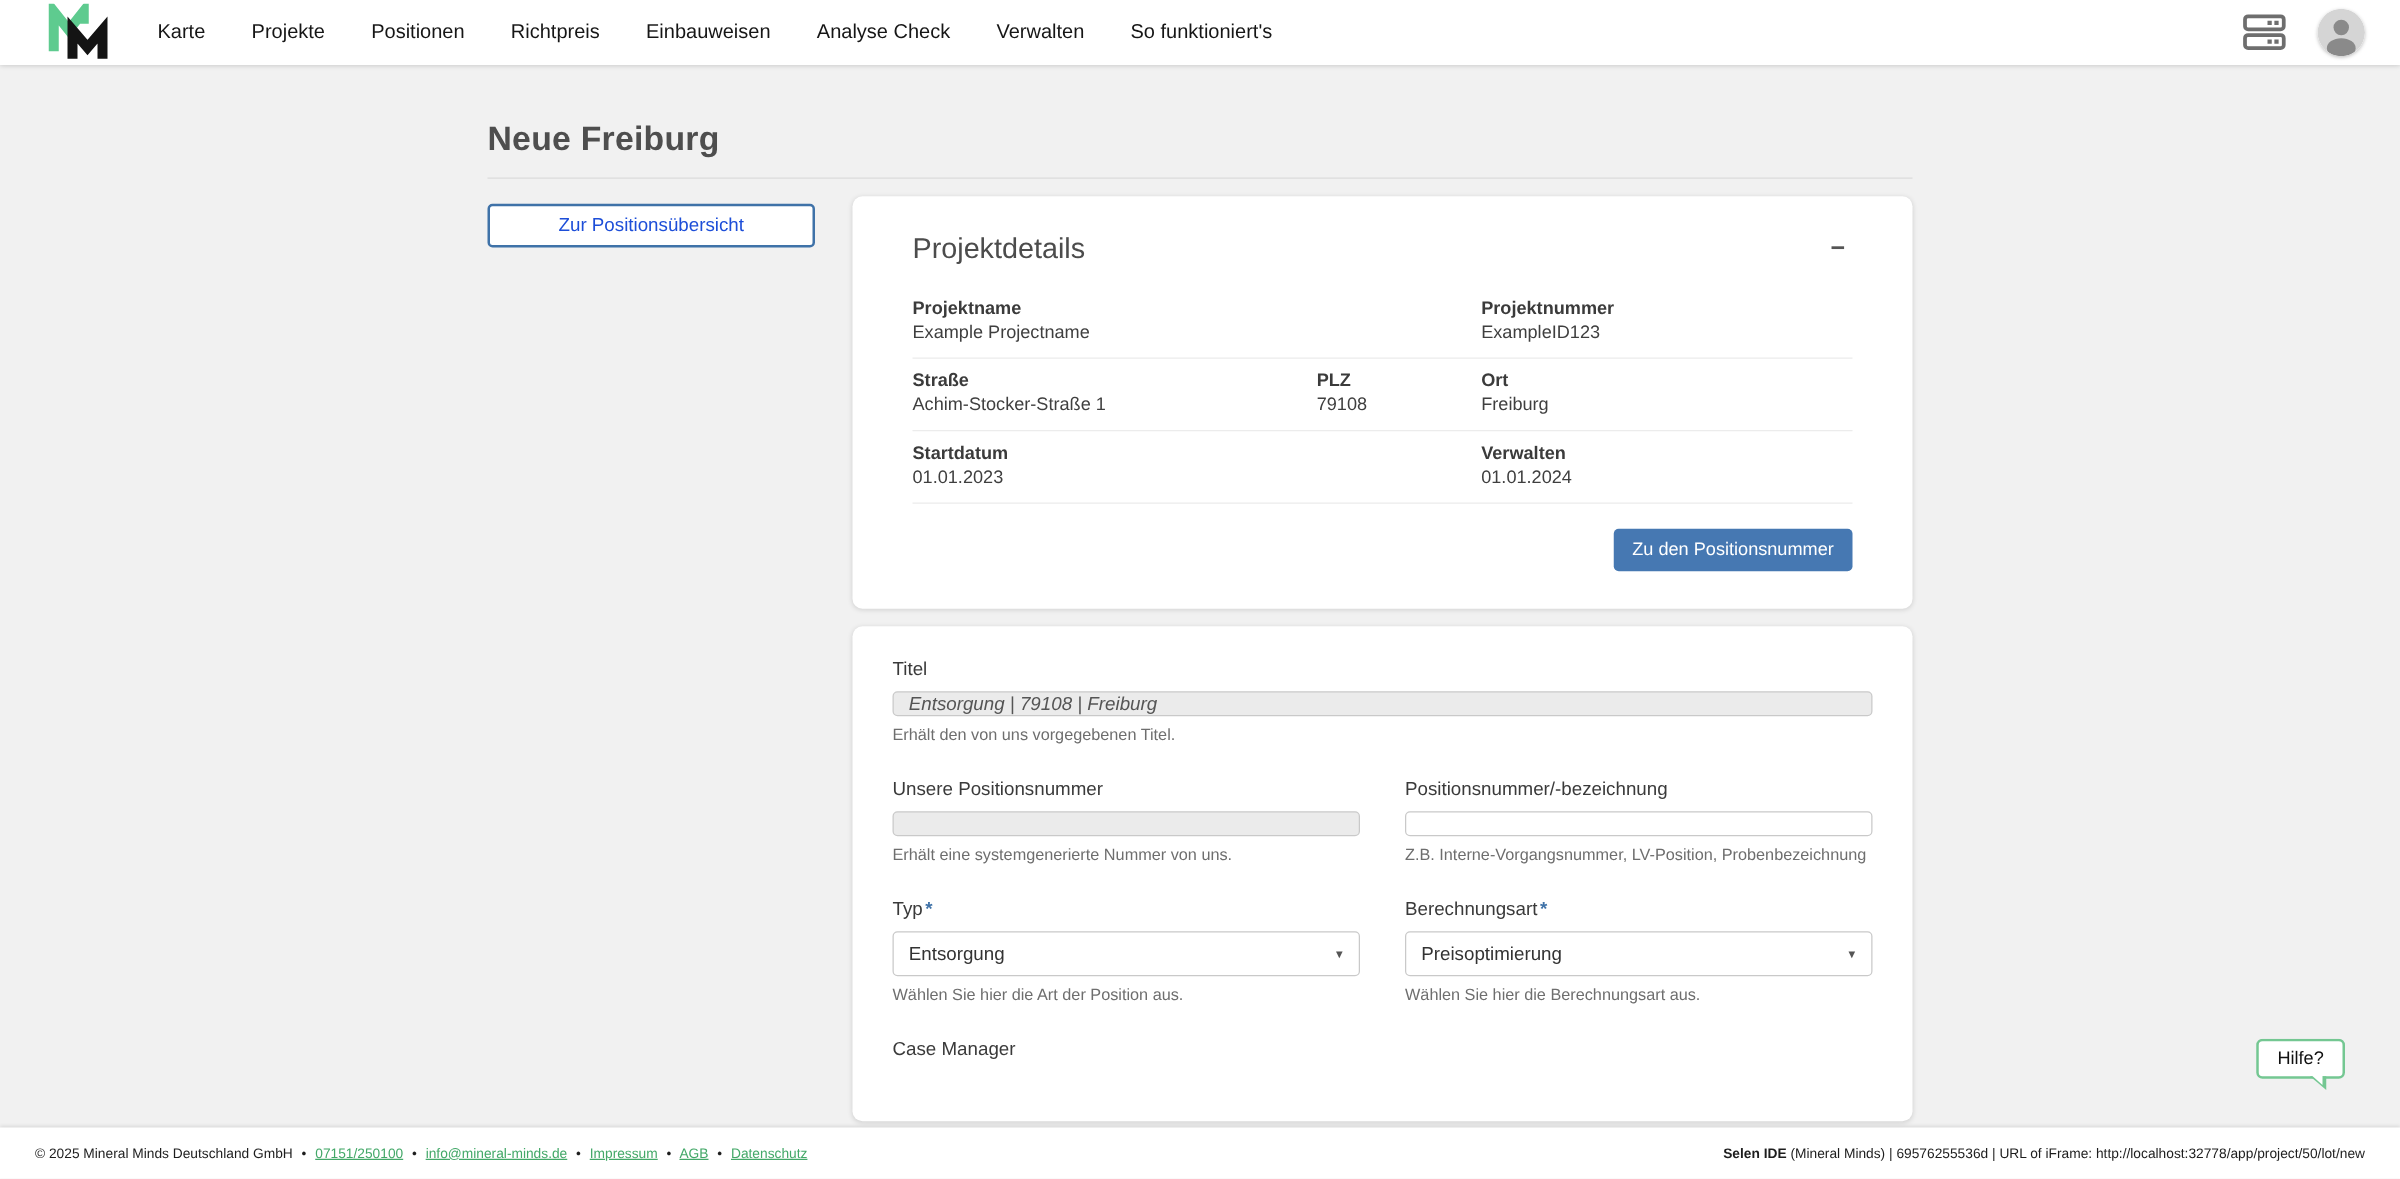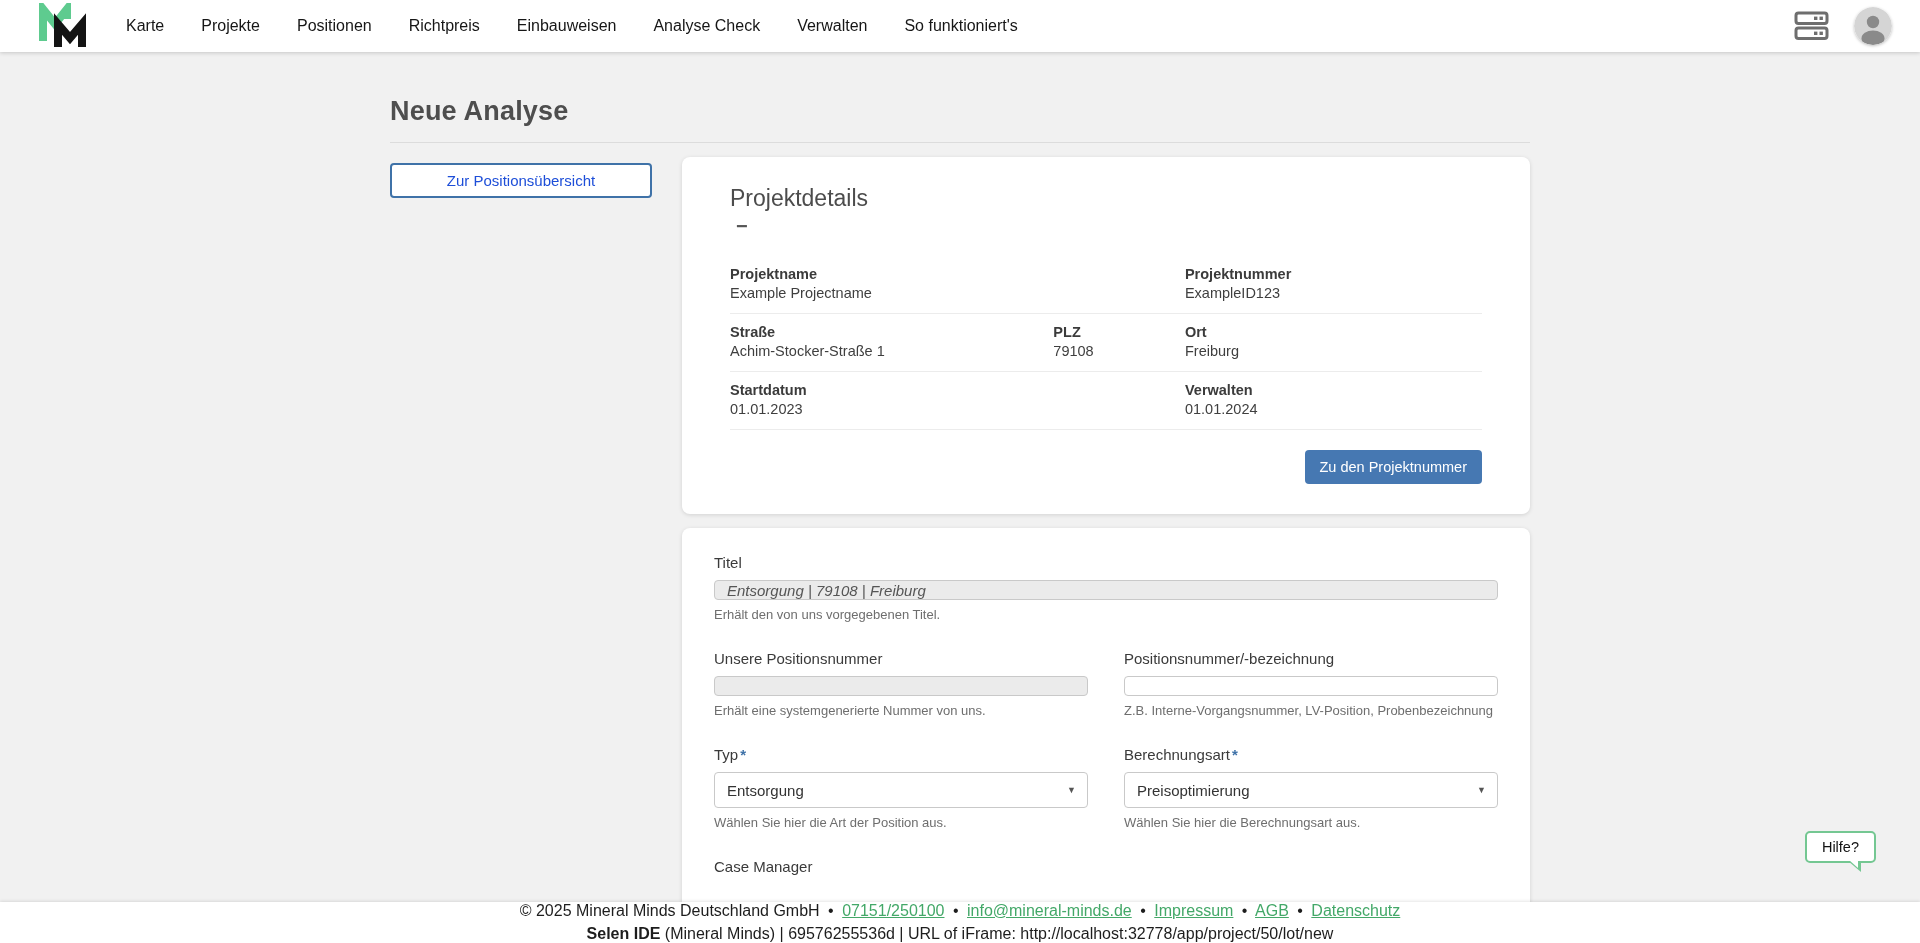--- a/index.html
+++ b/index.html
@@ -24,21 +24,21 @@
   .content-row { display:flex; gap:30px; margin-top:14px; }
   .left-col { width:262px; flex:none; padding-top:6px; }
   .right-col { flex:1; min-width:0; }
 
   .btn-outline { display:block; width:100%; background:#fff; border:2px solid #3f72a8;
     color:#1d4ed8; font-size:15px; font-family:inherit; padding:7px 10px; border-radius:4px;
     cursor:pointer; text-align:center; }
 
   .card { background:#fff; border-radius:8px; box-shadow:0 1px 4px rgba(0,0,0,.13); }
   .card-project { padding:28px 48px 30px; }
-  .card-header { display:flex; align-items:flex-start; justify-content:space-between;flex-direction:column; }
+  .card-header { display:flex; align-items:flex-start; justify-content:space-between; }
   .card-title { font-size:23px; font-weight:400; color:#4c4c4c; }
   .collapse-btn { border:none; background:none; font-size:20px; font-weight:700; color:#555;
     cursor:pointer; line-height:1; padding:4px 6px; }
 
   .details { margin-top:16px; }
   .d-row { display:grid; grid-template-columns:43% 17.5% 1fr; padding:10px 0 12px;
     border-bottom:1px solid #ececec; }
   .cell .lbl { font-size:14.5px; font-weight:700; color:#3b3b3b; }
   .cell .val { font-size:14.5px; color:#3f3f3f; margin-top:3px; }
   .span2 { grid-column:1 / 3; }
@@ -56,21 +56,21 @@
   .two-col { display:grid; grid-template-columns:1fr 1fr; column-gap:36px; margin-top:28px; }
   .sel { position:relative; height:36px; border:1px solid #c9c9c9; border-radius:4px;
     background:#fff; display:flex; align-items:center; padding:0 30px 0 12px;
     font-size:15px; color:#333; cursor:pointer; }
   .sel .caret { position:absolute; right:11px; top:12px; font-size:9px; color:#555; }
   .cm-field { margin-top:28px; width:calc(50% - 18px); }
 
   
   .footer { position:fixed; left:0; bottom:0; z-index:30; width:100%; height:41px;
     background:#fff; box-shadow:0 -1px 3px rgba(0,0,0,.10); display:flex;
-    align-items:center; justify-content:space-between; padding:0 28px; font-size:16px; color:#1d1d1d;flex-direction:column; }
+    align-items:center; justify-content:space-between; padding:0 28px; font-size:11px; color:#1d1d1d; }
   .footer a { color:#43a868; text-decoration:underline; cursor:pointer; }
   .sep { margin:0 4px; color:#1d1d1d; }
   .footer-right b { font-weight:700; }
 
   
   .help-bubble { position:fixed; right:44px; bottom:80px; z-index:25; background:#fff;
     border:2px solid #74c792; border-radius:5px; padding:6px 15px; font-size:14.5px;
     color:#111; cursor:pointer; }
   .help-bubble::after { content:""; position:absolute; bottom:-11px; right:13px;
     border-style:solid; border-width:11px 0 0 13px;
@@ -115,21 +115,21 @@
       <circle cx="19" cy="19" r="19" fill="#d5d5d5"></circle>
       <g clip-path="url(#avclip)">
         <circle cx="19" cy="15" r="6.2" fill="#8a8a8a"></circle>
         <ellipse cx="19" cy="31.5" rx="11.5" ry="8" fill="#8a8a8a"></ellipse>
       </g>
     </svg>
   </div>
 </header>
 
 <main class="main">
-  <h1 class="page-title">Neue Analyse</h1>
+  <h1 class="page-title">Neue Freiburg</h1>
   <hr class="title-divider">
 
   <div class="content-row">
     <div class="left-col">
       <button class="btn-outline">Zur Positionsübersicht</button>
     </div>
 
     <div class="right-col">
 
       <section class="card card-project">
@@ -172,21 +172,21 @@
             </div>
             <div class="cell">
               <div class="lbl">Verwalten</div>
               <div class="val">01.01.2024</div>
             </div>
           </div>
 
         </div>
 
         <div class="cta-row">
-          <button class="btn-primary">Zu den Projektnummer</button>
+          <button class="btn-primary">Zu den Positionsnummer</button>
         </div>
       </section>
 
       <section class="card card-form">
 
         <div>
           <div class="f-label">Titel</div>
           <input class="f-input" disabled="" value="Entsorgung | 79108 | Freiburg" style="">
           <div class="f-helper">Erhält den von uns vorgegebenen Titel.</div>
         </div>

